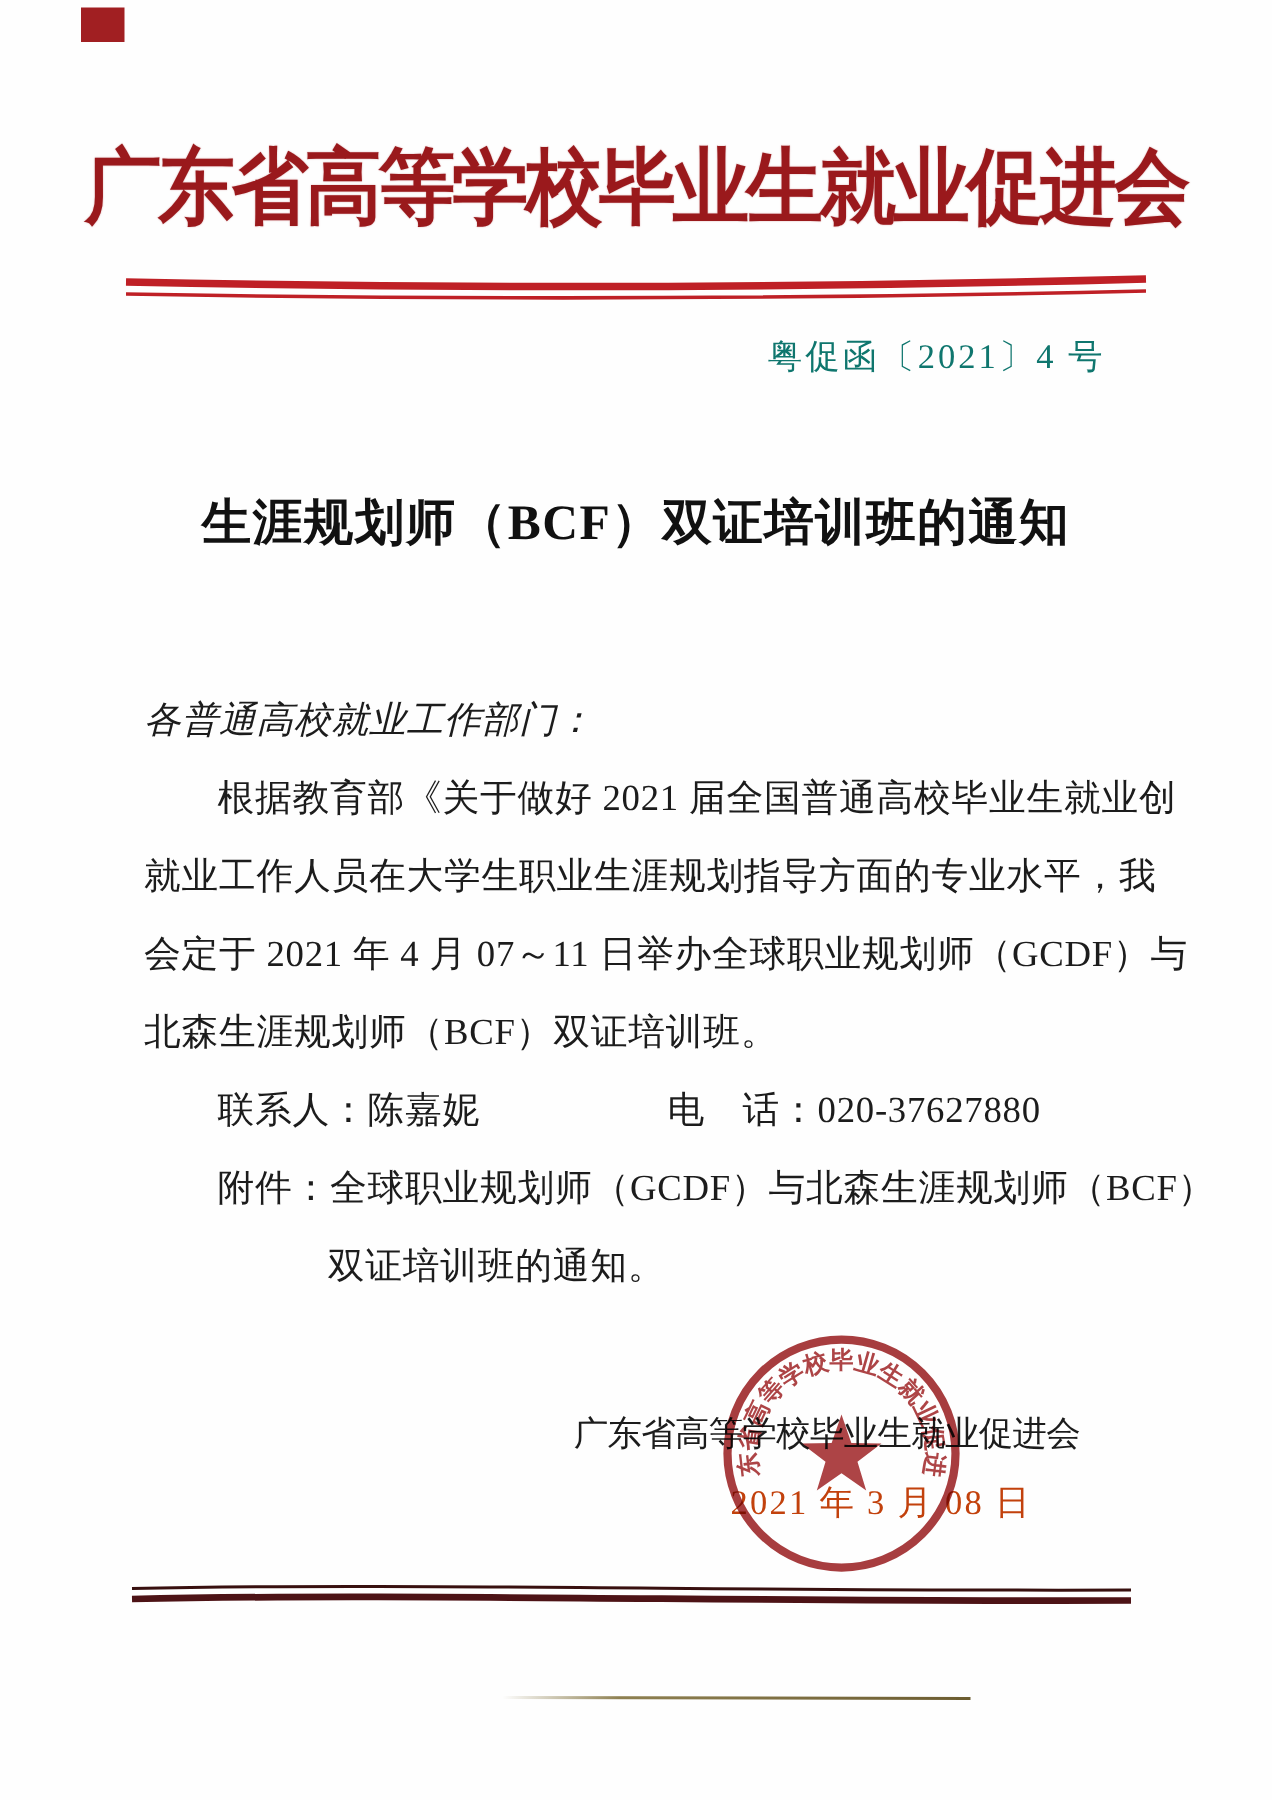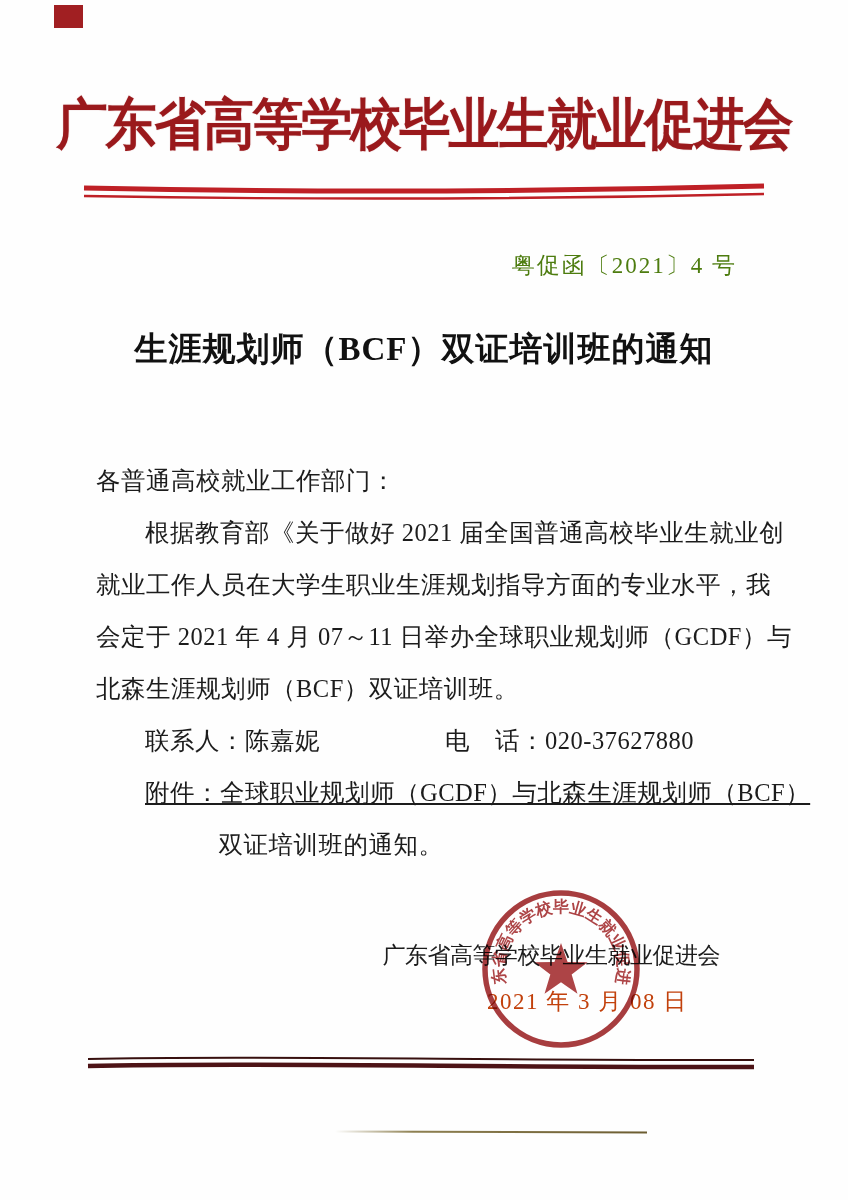--- a/index.html
+++ b/index.html
@@ -23,22 +23,22 @@
     letter-spacing:-2px;
     color:#9a191c;
     transform:scaleY(1.08);
     transform-origin:center top;
     text-shadow:0 0 1px rgba(154,25,28,.45);
     white-space:nowrap;
   }
   .headline-rule{position:absolute;left:82px;top:183px;width:684px;height:24px;}
   
   .doc-number{
-    position:absolute;right:111px;top:250px;
-    font-size:23px;color:#4d7c0f;letter-spacing:2px;
+    position:absolute;right:111px;top:222px;
+    font-size:23px;color:#0f766e;letter-spacing:2px;
     white-space:nowrap;
   }
   
   .doc-title{
     position:absolute;left:0;top:318px;width:848px;
     text-align:center;color:#111;
     font-weight:bold;font-size:33px;line-height:62px;
     letter-spacing:1px;
   }
   
@@ -86,27 +86,27 @@
     <path d="M2,13 Q342,19 682,11" stroke="#bf2026" stroke-width="2.4" fill="none"></path>
   </svg>
 
   <div class="doc-number">粤促函〔2021〕4 号</div>
 
   <div class="doc-title">
     <div>生涯规划师（BCF）双证培训班的通知</div>
   </div>
 
   <div class="body-block">
-      <div class="body-line" style="padding-left: 0px;">各普通高校就业工作部门：</div>
+      <div class="body-line" style="padding-left: 0px; font-style: italic;">各普通高校就业工作部门：</div>
       <div class="body-line" style="padding-left: 49px;">根据教育部《关于做好 2021 届全国普通高校毕业生就业创</div>
       <div class="body-line" style="padding-left: 0px;">就业工作人员在大学生职业生涯规划指导方面的专业水平，我</div>
       <div class="body-line" style="padding-left: 0px;">会定于 2021 年 4 月 07～11 日举办全球职业规划师（GCDF）与</div>
       <div class="body-line" style="padding-left: 0px;">北森生涯规划师（BCF）双证培训班。</div>
       <div class="body-line" style="padding-left: 49px;">联系人：陈嘉妮　　　　　电　话：020-37627880</div>
-      <div class="body-line" style="padding-left: 49px; text-decoration: underline;">附件：全球职业规划师（GCDF）与北森生涯规划师（BCF）</div>
+      <div class="body-line" style="padding-left: 49px;">附件：全球职业规划师（GCDF）与北森生涯规划师（BCF）</div>
       <div class="body-line" style="padding-left: 122.5px;">双证培训班的通知。</div>
     </div>
 
   <div class="sig-org">广东省高等学校毕业生就业促进会</div>
   <div class="sig-date">2021 年 3 月 08 日</div>
 
   <svg class="seal" viewBox="0 0 190 190">
     <circle cx="95" cy="95" r="76" fill="none" stroke="#9c2224" stroke-width="5.5"></circle>
     <defs>
       <path id="ringPath" d="M 41.4,114.5 A 57,57 0 1 1 148.6,114.5" fill="none"></path>

